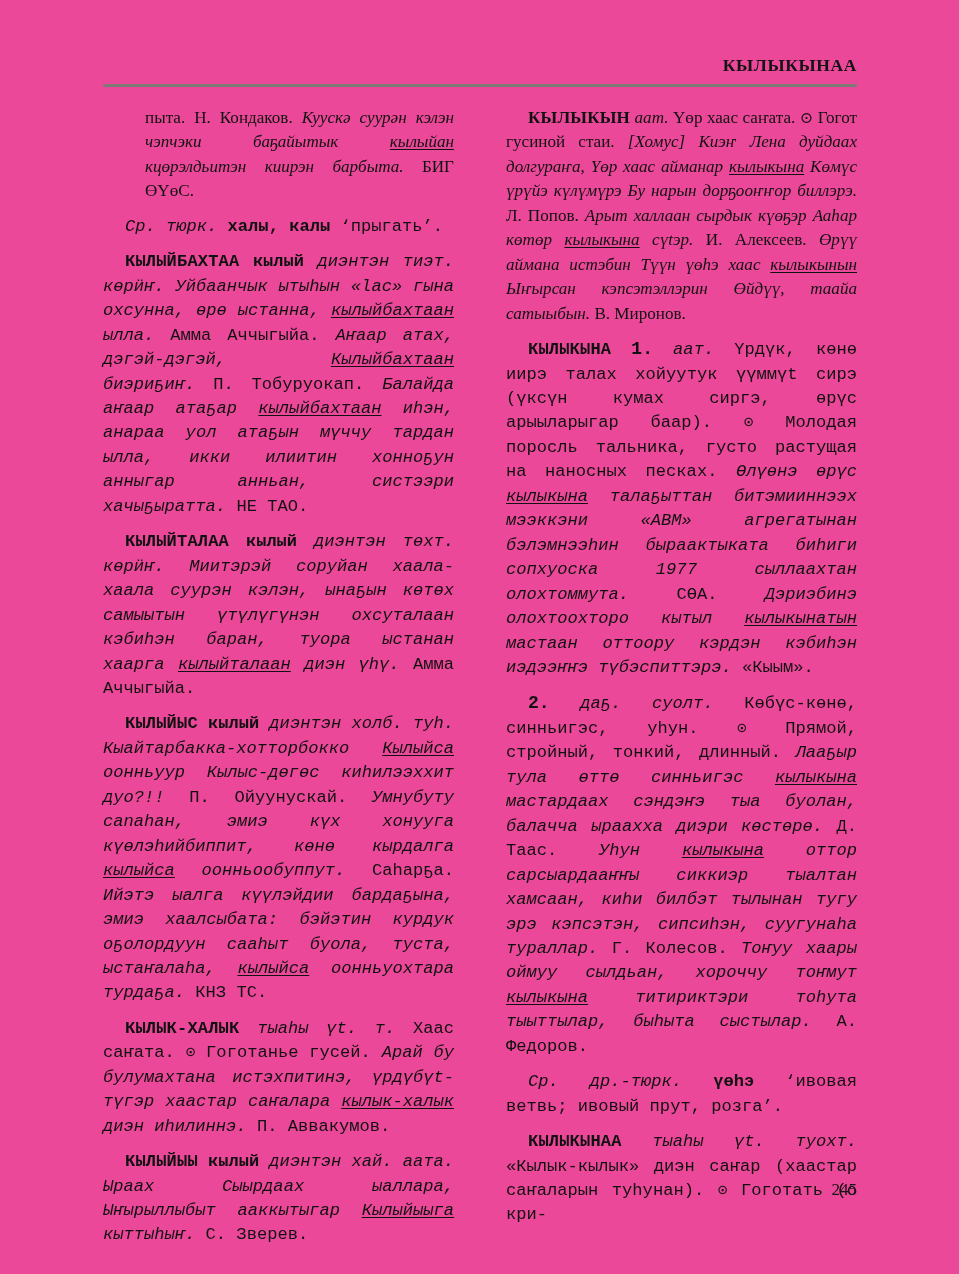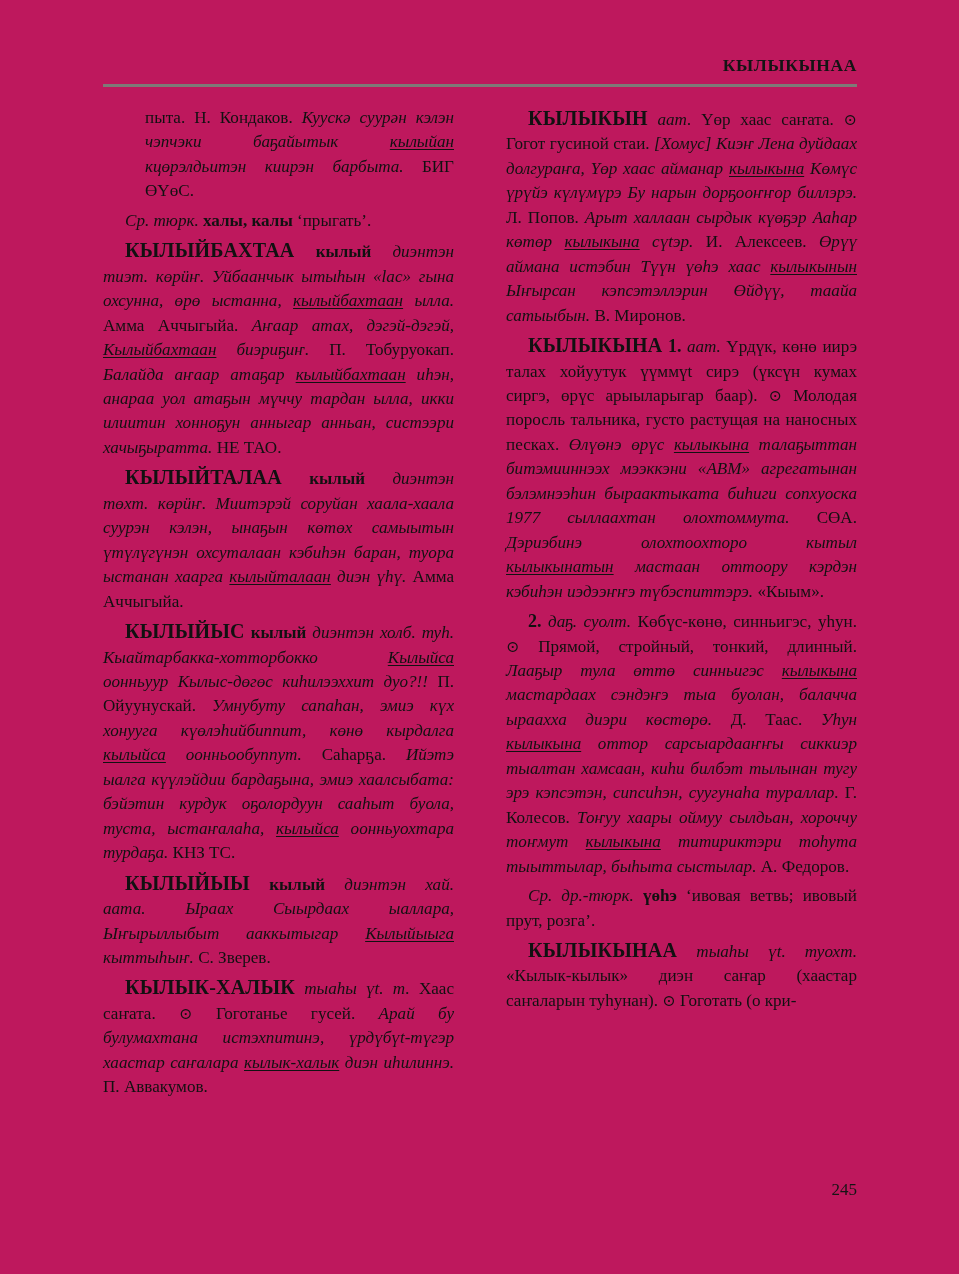--- a/index.html
+++ b/index.html
@@ -13,21 +13,21 @@
     font-family: "Liberation Serif", "DejaVu Serif", serif;
     color: #111111;
     position: relative;
     overflow: hidden;
   }
   .page {
     position: absolute;
     left: 0; top: 0;
     width: 959px;
     height: 1274px;
-    background: #be185d;
+    background: #ec4899;
   }
 
   
   .runhead {
     position: absolute;
     left: 103px;
     top: 55px;
     width: 754px;
     text-align: right;
     font-weight: bold;
@@ -62,31 +62,31 @@
 
   p {
     margin: 0;
     font-size: 17.1px;
     line-height: 24.45px;
     text-align: justify;
     text-justify: inter-word;
     font-style: italic;
     hyphens: manual;
   }
-  p + p { margin-top: 5px; }
+  p + p { margin-top: 11px; font-family: Liberation Mono, monospace; }
 
   
   .ind  { text-indent: 22px; }
   .noind { text-indent: 0; margin-left: 42px; }
 
   
   .hw {            
     font-style: normal;
     font-weight: bold;
-    font-size: 20px;
+    font-size: 17px;
     letter-spacing: 0.2px;
   }
   .hwsmall {       
     font-style: normal;
     font-weight: bold;
     font-size: 17px;
   }
   .up {            
     font-style: normal;
   }
@@ -137,23 +137,23 @@
       <p class="noind"><span class="up">пыта.</span> <span class="up">Н. Кондаков.</span> <span>Куускә суурән кэлэн чэпчэки баҕайытык</span> <span class="ul">кылыйан</span> <span>кцөрэлдьитэн киирэн барбыта.</span> <span class="up">БИГ ӨҮөС.</span></p>
 
       <p class="ind"><span>Ср. тюрк.</span> <span class="bd">халы, калы</span> <span class="up">‘прыгать’.</span></p>
 
       <p class="ind"><span class="hw">КЫЛЫЙБАХТАА</span> <span class="hwsmall">кылый</span> <span>диэнтэн тиэт. көрӥҥ.</span> <span>Уйбаанчык ытыhын «lас» гына охсунна, өрө ыстанна,</span> <span class="ul">кылыйбахтаан</span> <span>ылла.</span> <span class="up">Амма Аччыгыйа.</span> <span>Аҥаар атах, дэгэй-дэгэй,</span> <span class="ul">Кылыйбахтаан</span> <span>биэриҕиҥ.</span> <span class="up">П. Тобуруокап.</span> <span>Балайда аҥаар атаҕар</span> <span class="ul">кылыйбахтаан</span> <span>иhэн, анараа уол атаҕын мүччу тардан ылла, икки илиитин хонноҕун анныгар анньан, систээри хачыҕыратта.</span> <span class="up">НЕ ТАО.</span></p>
 
       <p class="ind"><span class="hw">КЫЛЫЙТАЛАА</span> <span class="hwsmall">кылый</span> <span>диэнтэн төхт. көрӥҥ.</span> <span>Миитэрэй соруйан хаала-хаала суурэн кэлэн, ынаҕын көтөх самыытын үтүлүгүнэн охсуталаан кэбиhэн баран, туора ыстанан хаарга</span> <span class="ul">кылыйталаан</span> <span>диэн үhү.</span> <span class="up">Амма Аччыгыйа.</span></p>
 
       <p class="ind"><span class="hw">КЫЛЫЙЫС</span> <span class="hwsmall">кылый</span> <span>диэнтэн холб. туh.</span> <span>Кыайтарбакка-хотторбокко</span> <span class="ul">Кылыйса</span> <span>оонньуур Кылыс-дөгөс киhилээххит дуо?!!</span> <span class="up">П. Ойуунускай.</span> <span>Умнубуту саnаhан, эмиэ күх хонууга күөлэhийбиппит, көнө кырдалга</span> <span class="ul">кылыйса</span> <span>оонньообуппут.</span> <span class="up">Саhарҕа.</span> <span>Ийэтэ ыалга күүлэйдии бардаҕына, эмиэ хаалсыбата: бэйэтин курдук оҕолордуун сааhыт буола, туста, ыстаҥалаhа,</span> <span class="ul">кылыйса</span> <span>оонньуохтара турдаҕа.</span> <span class="up">КНЗ ТС.</span></p>
 
+      <p class="ind"><span class="hw">КЫЛЫК-ХАЛЫК</span> <span>тыаhы үt. т.</span> <span class="up">Хаас саҥата.</span> <span class="bullet">⊙</span> <span class="up">Гоготанье гусей.</span> <span>Арай бу булумахтана истэхпитинэ, үрдүбүt-түгэр хаастар саҥалара</span> <span class="ul">кылык-халык</span> <span>диэн иhилиннэ.</span> <span class="up">П. Аввакумов.</span></p>
+
       <p class="ind"><span class="hw">КЫЛЫЙЫЫ</span> <span class="hwsmall">кылый</span> <span>диэнтэн хай. аата.</span> <span>Ыраах Сыырдаах ыаллара, Ыҥырыллыбыт ааккытыгар</span> <span class="ul">Кылыйыыга</span> <span>кыттыhыҥ.</span> <span class="up">С. Зверев.</span></p>
-
-      <p class="ind"><span class="hw">КЫЛЫК-ХАЛЫК</span> <span>тыаhы үt. т.</span> <span class="up">Хаас саҥата.</span> <span class="bullet">⊙</span> <span class="up">Гоготанье гусей.</span> <span>Арай бу булумахтана истэхпитинэ, үрдүбүt-түгэр хаастар саҥалара</span> <span class="ul">кылык-халык</span> <span>диэн иhилиннэ.</span> <span class="up">П. Аввакумов.</span></p>
 
     </div>
 
     <div class="col col-right">
 
       <p class="ind"><span class="hw">КЫЛЫКЫН</span> <span>аат.</span> <span class="up">Үөр хаас саҥата.</span> <span class="bullet">⊙</span> <span class="up">Гогот гусиной стаи.</span> <span>[Хомус] Киэҥ Лена дуйдаах долгураҥа, Үөр хаас айманар</span> <span class="ul">кылыкына</span> <span>Көмүс үрүйэ күлүмүрэ Бу нарын дорҕооҥҥор биллэрэ.</span> <span class="up">Л. Попов.</span> <span>Арыт халлаан сырдык күөҕэр Ааhар көтөр</span> <span class="ul">кылыкына</span> <span>сүtэр.</span> <span class="up">И. Алексеев.</span> <span>Өрүү аймана истэбин Түүн үөhэ хаас</span> <span class="ul">кылыкынын</span> <span>Ыҥырсан кэпсэтэллэрин Өйдүү, таайа сатыыбын.</span> <span class="up">В. Миронов.</span></p>
 
       <p class="ind"><span class="hw">КЫЛЫКЫНА</span> <span class="sensenum">1.</span> <span>аат.</span> <span class="up">Үрдүк, көнө иирэ талах хойуутук үүммүt сирэ (үксүн кумах сиргэ, өрүс арыыларыгар баар).</span> <span class="bullet">⊙</span> <span class="up">Молодая поросль тальника, густо растущая на наносных песках.</span> <span>Өлүөнэ өрүс</span> <span class="ul">кылыкына</span> <span>талаҕыттан битэмииннээх мээккэни «АВМ» агрегатынан бэлэмнээhин быраактыката биhиги сопхуоска 1977 сыллаахтан олохтоммута.</span> <span class="up">СӨА.</span> <span>Дэриэбинэ олохтоохторо кытыл</span> <span class="ul">кылыкынатын</span> <span>мастаан оттоору кэрдэн кэбиhэн иэдээҥҥэ түбэспиттэрэ.</span> <span class="up">«Кыым».</span></p>
 
       <p class="ind"><span class="sensenum">2.</span> <span>даҕ. суолт.</span> <span class="up">Көбүс-көнө, синньигэс, уhун.</span> <span class="bullet">⊙</span> <span class="up">Прямой, стройный, тонкий, длинный.</span> <span>Лааҕыр тула өттө синньигэс</span> <span class="ul">кылыкына</span> <span>мастардаах сэндэҥэ тыа буолан, балачча ыраахха диэри көстөрө.</span> <span class="up">Д. Таас.</span> <span>Уhун</span> <span class="ul">кылыкына</span> <span>оттор сарсыардааҥҥы сиккиэр тыалтан хамсаан, киhи билбэт тылынан тугу эрэ кэпсэтэн, сипсиhэн, суугунаhа тураллар.</span> <span class="up">Г. Колесов.</span> <span>Тоҥуу хаары оймуу сылдьан, хороччу тоҥмут</span> <span class="ul">кылыкына</span> <span>титириктэри тоhута тыыттылар, быhыта сыстылар.</span> <span class="up">А. Федоров.</span></p>

